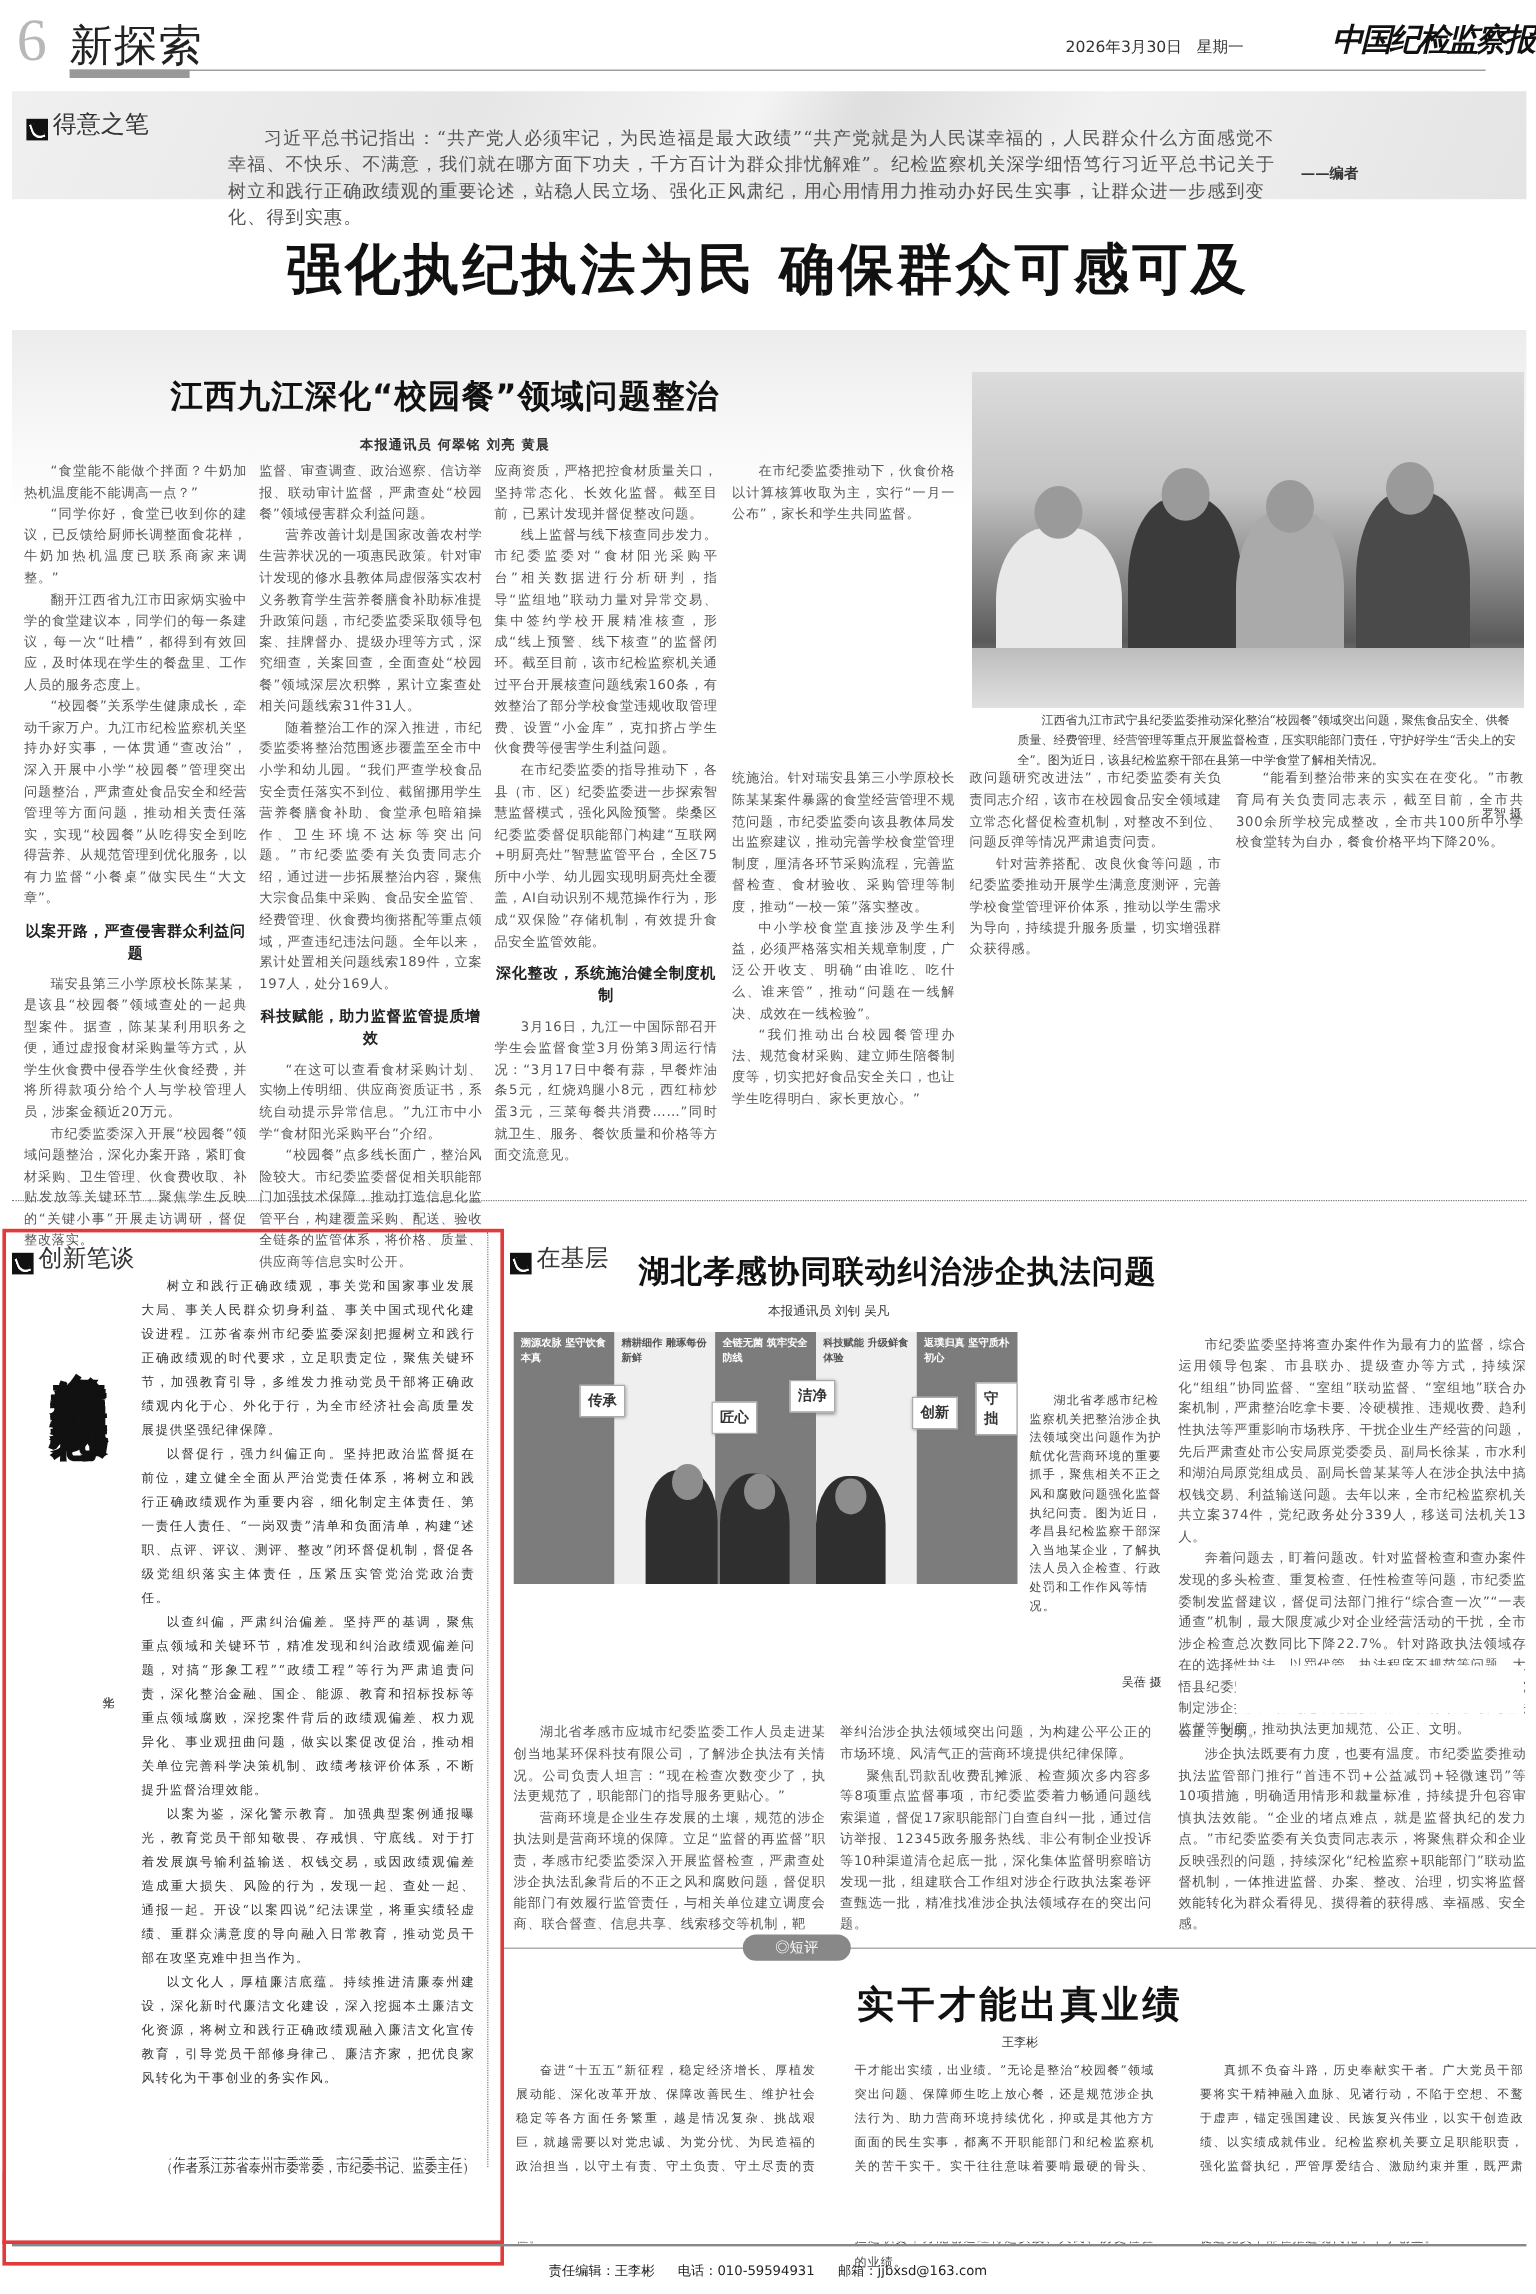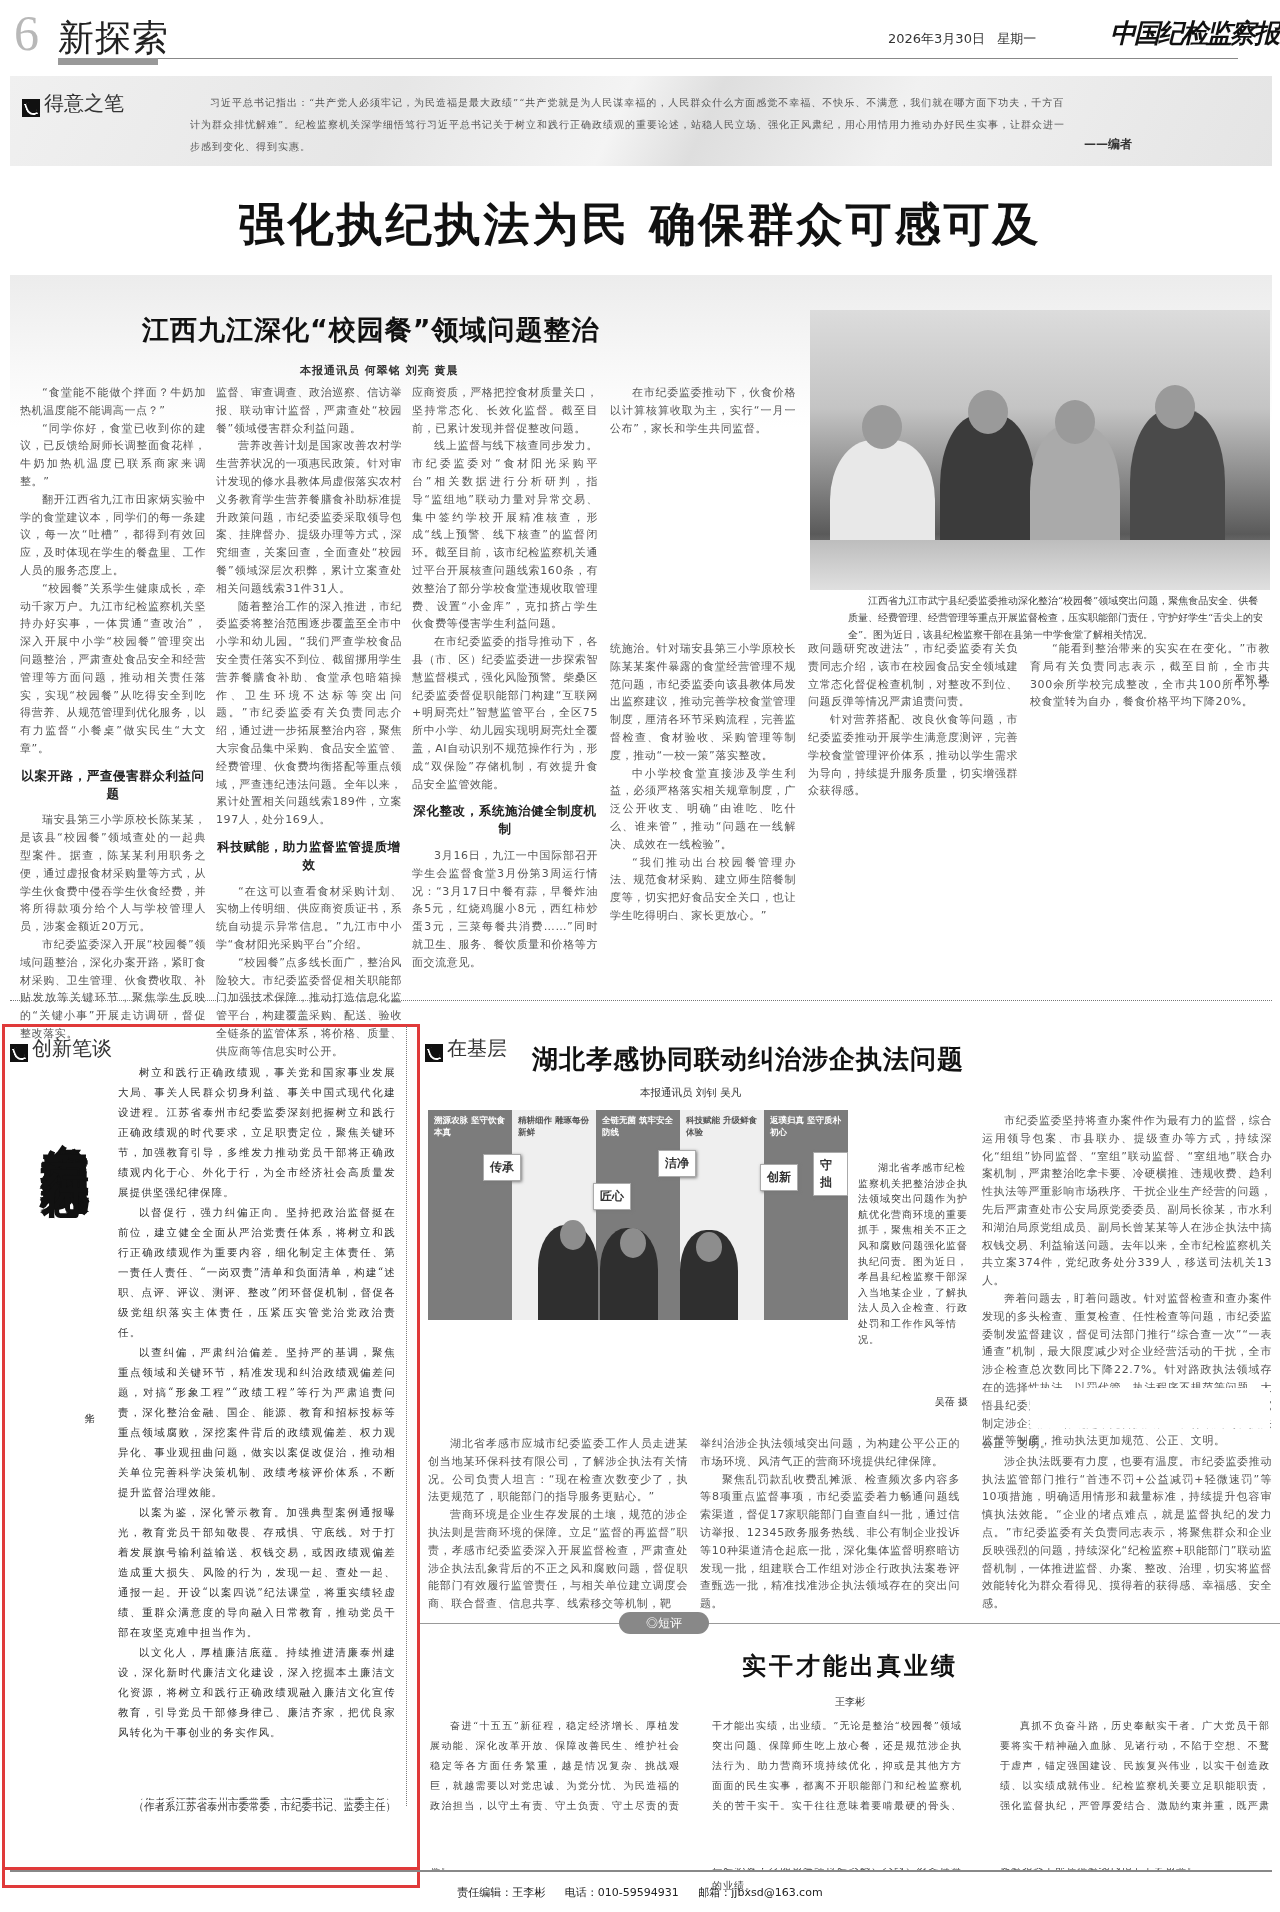--- a/index.html
+++ b/index.html
@@ -15,21 +15,21 @@
   .date-line { position: absolute; left: 888px; top: 30px; font-family: "DejaVu Sans", sans-serif; font-size: 13px; color: #333; }
   .paper-logo { position: absolute; left: 1110px; top: 16px; font-family: "DejaVu Serif", serif; font-size: 26px; font-weight: bold; color: #111; letter-spacing: -2px; font-style: italic; }
 
   
   .note-band { position: absolute; left: 10px; top: 76px; width: 1262px; height: 90px;
     background: linear-gradient(115deg, #f0f0f0 0%, #e6e6e6 30%, #f4f4f4 48%, #dedede 55%, #f1f1f1 70%, #e4e4e4 100%); }
   .col-tag { display: flex; align-items: flex-end; gap: 4px; font-size: 20px; color: #333; }
   .tag-icon { display: inline-block; width: 18px; height: 18px; background: #111; position: relative; }
   .tag-icon::after { content: ""; position: absolute; left: 4px; top: 3px; width: 8px; height: 12px; border-left: 2px solid #fff; border-bottom: 2px solid #fff; border-radius: 0 0 0 8px; transform: rotate(-20deg); }
   .note-tag { position: absolute; left: 12px; top: 14px; }
-  .note-text { position: absolute; left: 180px; top: 16px; width: 880px; font-size: 10px; line-height: 22px; color: #555; text-indent: 2em; letter-spacing: 1px; }
+  .note-text { position: absolute; left: 180px; top: 28px; width: 880px; font-size: 15px; line-height: 22px; color: #555; text-indent: 2em; letter-spacing: 1px; }
   .note-sig { position: absolute; right: 140px; top: 60px; font-size: 12px; font-weight: bold; color: #333; }
 
   
   .main-headline { position: absolute; left: 0; top: 194px; width: 1280px; text-align: center; font-size: 46px; font-weight: bold; letter-spacing: 3px; color: #111; }
 
   
   .jx-bg { position: absolute; left: 10px; top: 275px; width: 1262px; height: 760px;
     background: linear-gradient(180deg, #ececec 0%, #f8f8f8 12%, #ffffff 20%); }
   .jx-title { position: absolute; left: 142px; top: 312px; font-family: "DejaVu Sans", sans-serif; font-size: 27px; font-weight: bold; color: #111; letter-spacing: 1px; }
   .jx-byline { position: absolute; left: 300px; top: 363px; font-family: "DejaVu Sans", sans-serif; font-size: 11px; font-weight: bold; color: #333; letter-spacing: 1px; }
@@ -72,21 +72,21 @@
   .panel.light { background: #efefef; padding-left: 44px; } .panel.light .ptxt { color: #555; }
   .sign { position: absolute; background: #fff; border: 1px solid #aaa; box-shadow: 1px 1px 3px #777; font-family: "DejaVu Sans", sans-serif; font-weight: bold; font-size: 12px; color: #333; padding: 4px 6px; }
   .hb-person { position: absolute; bottom: 0; border-radius: 45% 45% 0 0; background: #2f2f2f; }
   .hb-head { position: absolute; width: 26px; height: 30px; border-radius: 50%; background: #8d8d8d; }
   .hb-caption { position: absolute; left: 858px; top: 1160px; width: 110px; font-size: 10px; line-height: 15.6px; color: #444; text-indent: 2em; letter-spacing: 1px; }
   .hb-credit { position: absolute; left: 858px; top: 1395px; width: 110px; text-align: right; font-family: "DejaVu Sans", sans-serif; font-size: 10px; color: #333; }
 
   
   .short-rule { position: absolute; left: 420px; top: 1623px; width: 860px; border-top: 1px solid #999; }
   .short-badge { position: absolute; left: 619px; top: 1612px; width: 90px; height: 22px; border-radius: 11px; background: #888; color: #ffffff; font-family: Liberation Serif, serif; font-size: 12px; text-align: center; line-height: 22px; }
-  .short-title { position: absolute; left: 420px; top: 1650px; width: 860px; text-align: center; font-size: 24px; font-weight: bold; color: #111; letter-spacing: 3px; }
+  .short-title { position: absolute; left: 420px; top: 1650px; width: 860px; text-align: center; font-size: 31px; font-weight: bold; color: #111; letter-spacing: 3px; }
   .short-author { position: absolute; left: 420px; top: 1695px; width: 860px; text-align: center; font-family: "DejaVu Sans", sans-serif; font-size: 10px; color: #333; }
   .short-col { position: absolute; top: 1716px; width: 250px; font-size: 10px; line-height: 20px; color: #444; letter-spacing: 1px; text-align: justify; }
   .short-col p { text-indent: 2em; }
 
   
   .footer-rule { position: absolute; left: 10px; top: 1870px; width: 1262px; border-top: 2px solid #888; }
   .footer { position: absolute; left: 0; top: 1885px; width: 1280px; text-align: center; font-family: "DejaVu Sans", sans-serif; font-size: 11px; color: #222; }
   .footer span { margin: 0 8px; }
 </style>
 </head>
@@ -215,21 +215,21 @@
   <div class="panel dark" style="left:168px;">
       <div class="ptxt">全链无菌 筑牢安全防线</div>
     </div>
   <div class="panel light" style="left:252px;">
       <div class="ptxt">科技赋能 升级鲜食体验</div>
     </div>
   <div class="panel dark" style="left:336px;">
       <div class="ptxt">返璞归真 坚守质朴初心</div>
     </div>
   <div class="sign" style="left:55px; top:44px;">传承</div>
-  <div class="sign" style="left:165px; top:73px;">匠心</div>
+  <div class="sign" style="left:165px; top:58px;">匠心</div>
   <div class="sign" style="left:230px; top:40px;">洁净</div>
   <div class="sign" style="left:332px; top:54px;">创新</div>
   <div class="sign" style="left:385px; top:42px;">守拙</div>
   <div class="hb-person" style="left:110px; width:60px; height:95px;"></div>
   <div class="hb-person" style="left:172px; width:58px; height:92px;"></div>
   <div class="hb-person" style="left:252px; width:58px; height:90px;"></div>
   <div class="hb-head" style="left:132px; top:110px;"></div>
   <div class="hb-head" style="left:192px; top:118px;"></div>
   <div class="hb-head" style="left:268px; top:122px;"></div>
 </div>

